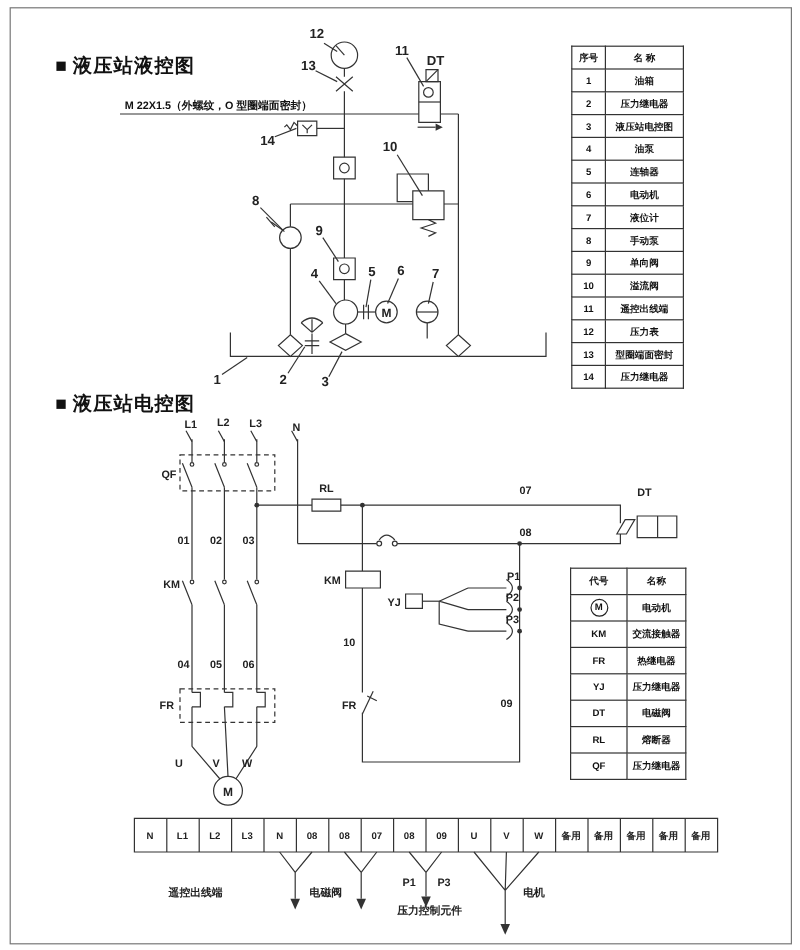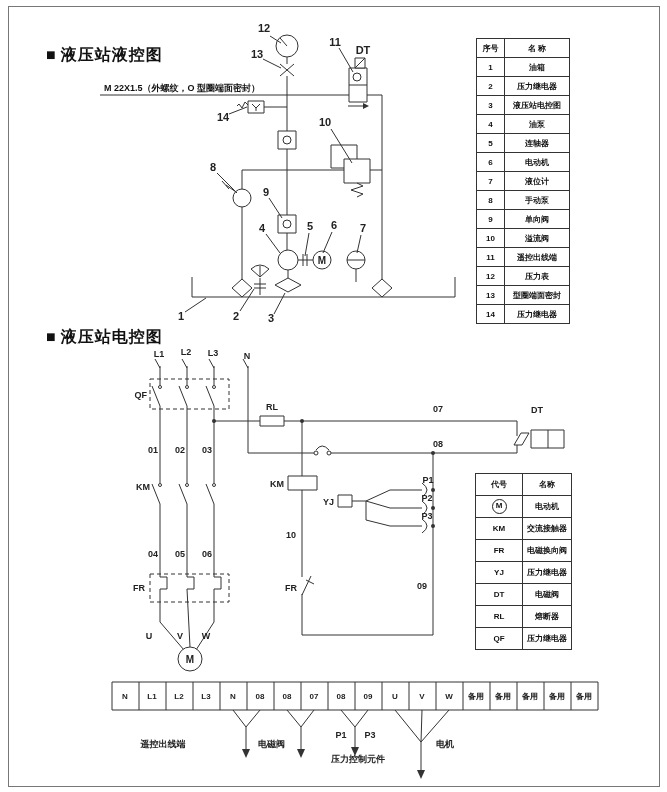--- a/index.html
+++ b/index.html
@@ -427,21 +427,21 @@
     <tr>
       <td class="c1"><span class="msym">M</span></td>
       <td>电动机</td>
     </tr>
     <tr>
           <td class="c1">KM</td>
           <td>交流接触器</td>
         </tr>
     <tr>
           <td class="c1">FR</td>
-          <td>电磁换向阀</td>
+          <td>热继电器</td>
         </tr>
     <tr>
           <td class="c1">YJ</td>
           <td>压力继电器</td>
         </tr>
     <tr>
           <td class="c1">DT</td>
           <td>电磁阀</td>
         </tr>
     <tr>

